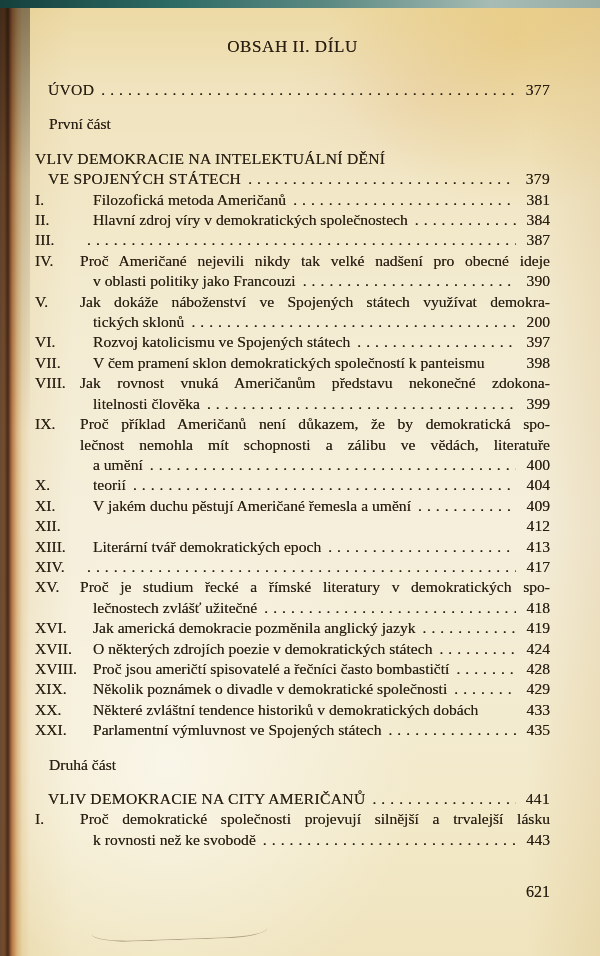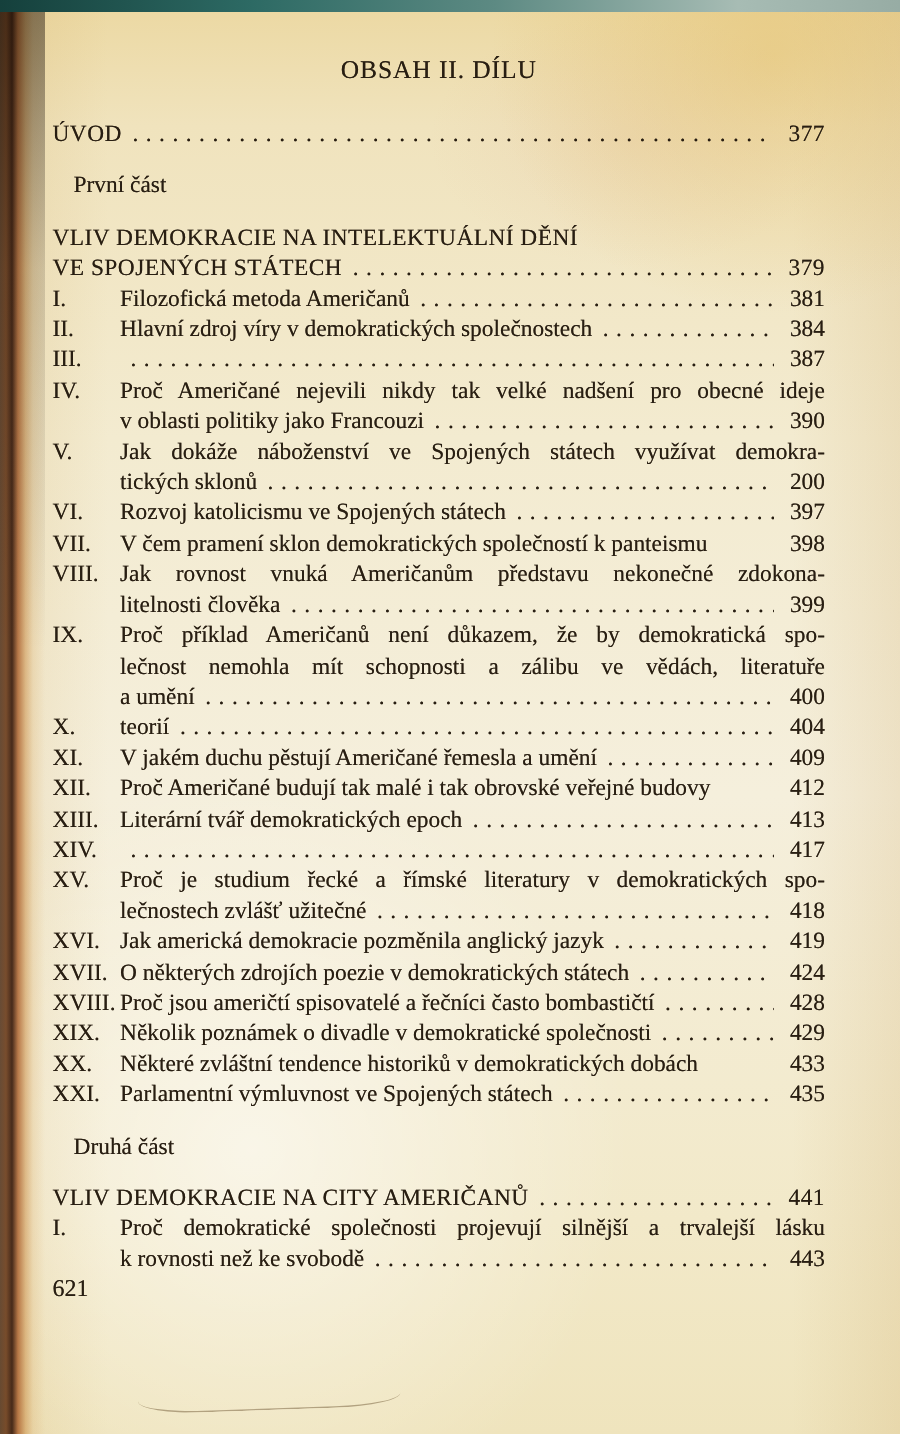--- a/index.html
+++ b/index.html
@@ -52,29 +52,29 @@
   .header {
     font-size:17px; font-weight:normal; margin:0 0 22px;
     text-align:center; letter-spacing:0.6px; line-height:22px;
   }
   .row { display:flex; align-items:flex-start; }
   .row.caps { letter-spacing:0.3px; }
   .num { flex:0 0 auto; min-width:45px; }
   .body { flex:1 1 auto; min-width:0; }
   .hang .line.fill { text-align:justify; text-align-last:justify; }
   .line.last { display:flex; align-items:baseline; }
-  .txt { flex:0 0 auto; white-space:nowrap; }
+  .txt { flex:0 0 auto; white-space:nowrap;margin-left:13px; }
   .dots {
     flex:1 1 auto; overflow:hidden; white-space:nowrap;
     letter-spacing:5px; margin:0 2px 0 7px;
   }
   .pg { flex:0 0 auto; min-width:32px; text-align:right; }
   .section { margin-top:14px; }
   .part-label { margin:14px; }
-  .footer { text-align:left; margin-top:0; font-size:16px; }
+  .footer { text-align:right; margin-top:32px; font-size:16px; }
 </style>
 </head>
 <body>
 
 <div class="scan">
   <div class="top-band"></div>
   <div class="page">
     <div class="spine"></div>
     <div class="content">
       <h1 class="header">OBSAH II. DÍLU</h1>
@@ -211,21 +211,20 @@
                   <span class="txt">V jakém duchu pěstují Američané řemesla a umění</span>
                   <span class="dots">............................................................................................................................................</span>
                   <span class="pg">409</span>
                 </div>
               </div>
             </div>
             <div class="row">
               <span class="num">XII.</span>
               <div class="body hang">
                 <div class="line last">
-                  <span class="txt">Proč Američané budují tak malé i tak obrovské veřejné budovy</span>
                   <span class="dots"></span>
                   <span class="pg">412</span>
                 </div>
               </div>
             </div>
             <div class="row">
               <span class="num">XIII.</span>
               <div class="body hang">
                 <div class="line last">
                   <span class="txt">Literární tvář demokratických epoch</span>

